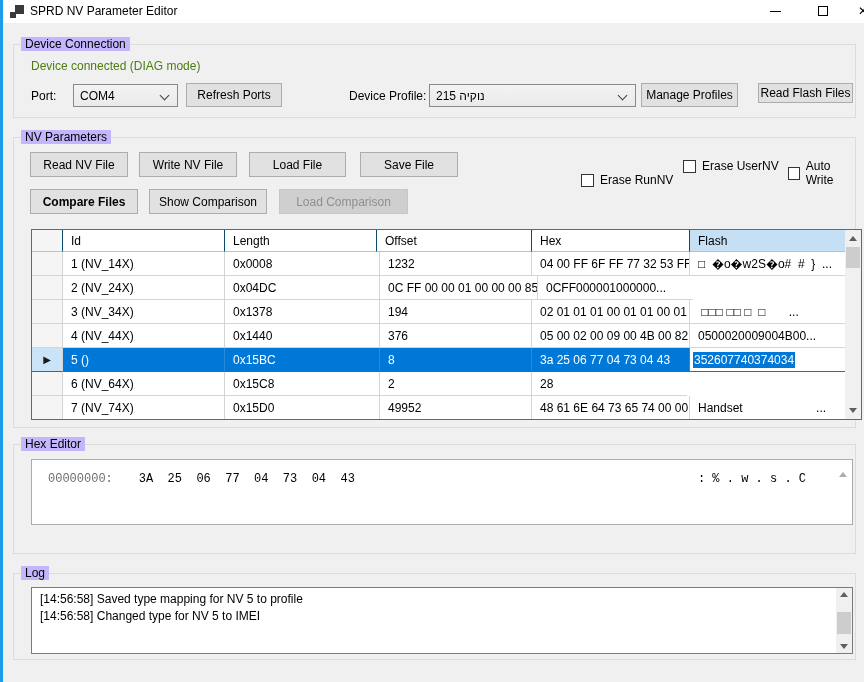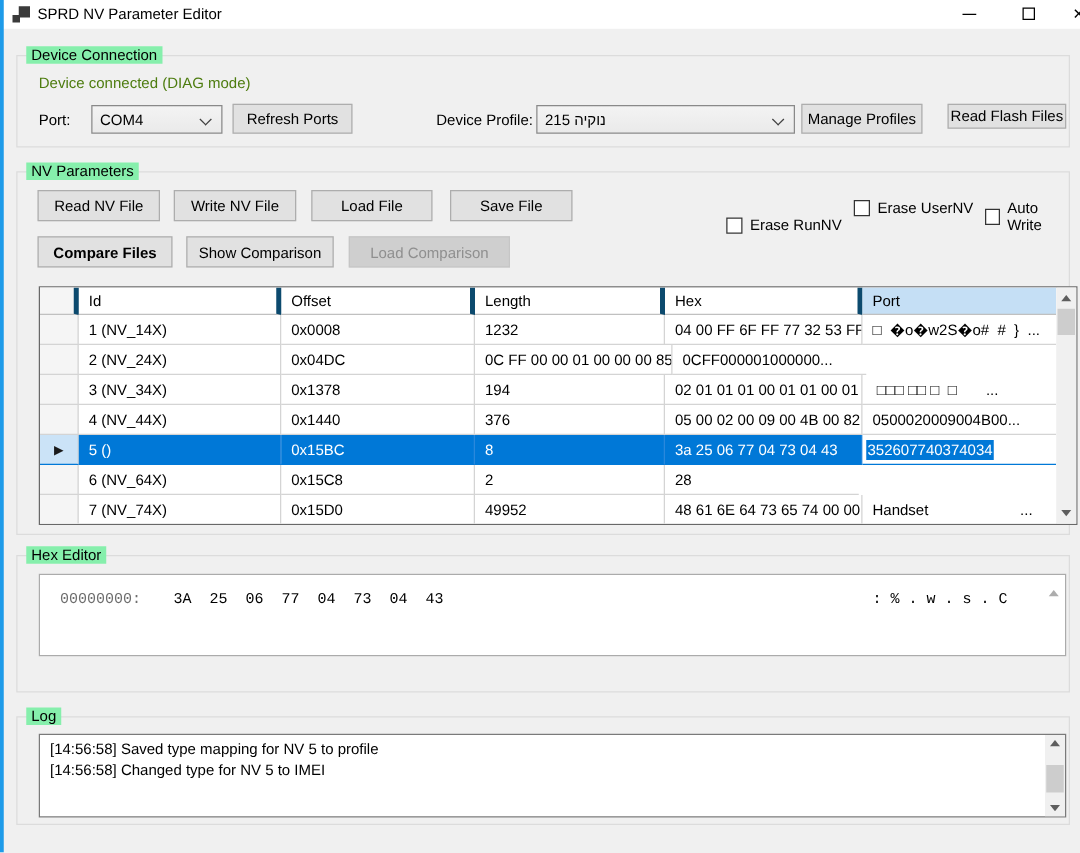--- a/index.html
+++ b/index.html
@@ -21,21 +21,21 @@
   .win-btn { position:absolute; top:0; width:36px; height:23px; }
   .win-min { left:757px; } .win-max { left:805px; } .win-close { left:853px; }
   .win-min .glyph { position:absolute; left:13px; top:11px; width:11px; height:1px; background:#000; }
   .win-max .glyph { position:absolute; left:13px; top:6px; width:10px; height:10px; border:1px solid #000; }
   .win-close .glyph { position:absolute; left:5px; top:4px; font-size:12px; color:#000; }
   
   .left-strip { position:absolute; left:0; top:0; width:3px; height:682px; background:#1E9BE9; }
 
   
   .gbox { position:absolute; border:1px solid #DCDCDC; }
-  .glabel { position:absolute; top:-8px; left:7px; background:#86efac; padding:0 4px; font-size:12px; white-space:nowrap; }
+  .glabel { position:absolute; top:-8px; left:7px; background:#c4b5fd; padding:0 4px; font-size:12px; white-space:nowrap; }
 
   
   .btn {
     position:absolute; background:#E1E1E1; border:1px solid #ADADAD;
     display:flex; align-items:center; justify-content:center;
     font-size:12px; white-space:nowrap;
   }
   .btn.disabled { background:#CFCFCF; border-color:#C6C6C6; color:#8F8F8F; }
   .combo {
     position:absolute; background:linear-gradient(#F3F3F3,#EAEAEA);
@@ -48,21 +48,21 @@
   .cb { position:absolute; display:flex; align-items:center; font-size:12px; }
   .cb .box { width:13px; height:13px; background:#fff; border:1px solid #333; margin-right:6px; }
   .statusgreen { position:absolute; color:#4d7c0f; font-size:12px; }
   .lbl { position:absolute; font-size:12px; white-space:nowrap; }
 
   
   .grid { position:absolute; left:17px; top:91px; width:831px; height:191px;
     border:1px solid #686868; background:#FFFFFF; display:flex; }
   .grid-main { width:813px; height:189px; overflow:hidden; }
   .g-header { display:flex; height:22px; background:#FFFFFF; }
-  .g-hcell { border-right:4px solid #0c4a6e; border-bottom:1px solid #C0C0C0;
+  .g-hcell { border-right:1px solid #0c4a6e; border-bottom:1px solid #C0C0C0;
     padding-left:8px; display:flex; align-items:center; font-size:12px; }
   .g-hcell.rowhdr { padding:0; background:#F5F5F5; }
   .g-hcell.hl { background:#C5DFF5; }
   .g-body { height:167px; overflow:hidden; }
   .g-row { display:flex; height:24px; background:#FFFFFF; }
   .g-cell { border-right:1px solid #D4D4D4; border-bottom:1px solid #D4D4D4;
     padding-left:8px; display:flex; align-items:center; font-size:12px;
     white-space:pre; overflow:hidden; }
   .g-cell.rowhdr { padding:0; background:#F5F5F5; justify-content:center; }
   .g-row.selected .g-cell { background:#0078D7; color:#FFFFFF; border-right-color:#2A88DC; border-bottom-color:#0078D7; }
@@ -162,24 +162,24 @@
 
   <div class="btn" style="left:16px;  top:51px; width:108px; height:25px;font-weight:bold;">Compare Files</div>
   <div class="btn" style="left:135px; top:51px; width:118px; height:25px;">Show Comparison</div>
   <div class="btn disabled" style="left:265px; top:51px; width:129px; height:25px;">Load Comparison</div>
 
   <div class="grid">
     <div class="grid-main">
       <div class="g-header">
         <div class="g-hcell rowhdr w-rowhdr"></div>
         <div class="g-hcell w-id">Id</div>
+        <div class="g-hcell w-length">Length</div>
         <div class="g-hcell w-offset">Offset</div>
-        <div class="g-hcell w-length">Length</div>
         <div class="g-hcell w-hex">Hex</div>
-        <div class="g-hcell hl w-text">Port</div>
+        <div class="g-hcell hl w-text">Flash</div>
       </div>
       <div class="g-body">
 
         <div class="g-row">
           <div class="g-cell rowhdr w-rowhdr"></div>
           <div class="g-cell w-id">1 (NV_14X)</div>
           <div class="g-cell w-offset">0x0008</div>
           <div class="g-cell w-length">1232</div>
           <div class="g-cell w-hex">04 00 FF 6F FF 77 32 53 FF ...</div>
           <div class="g-cell w-text">□  �o�w2S�o#  #  }  ...</div>

